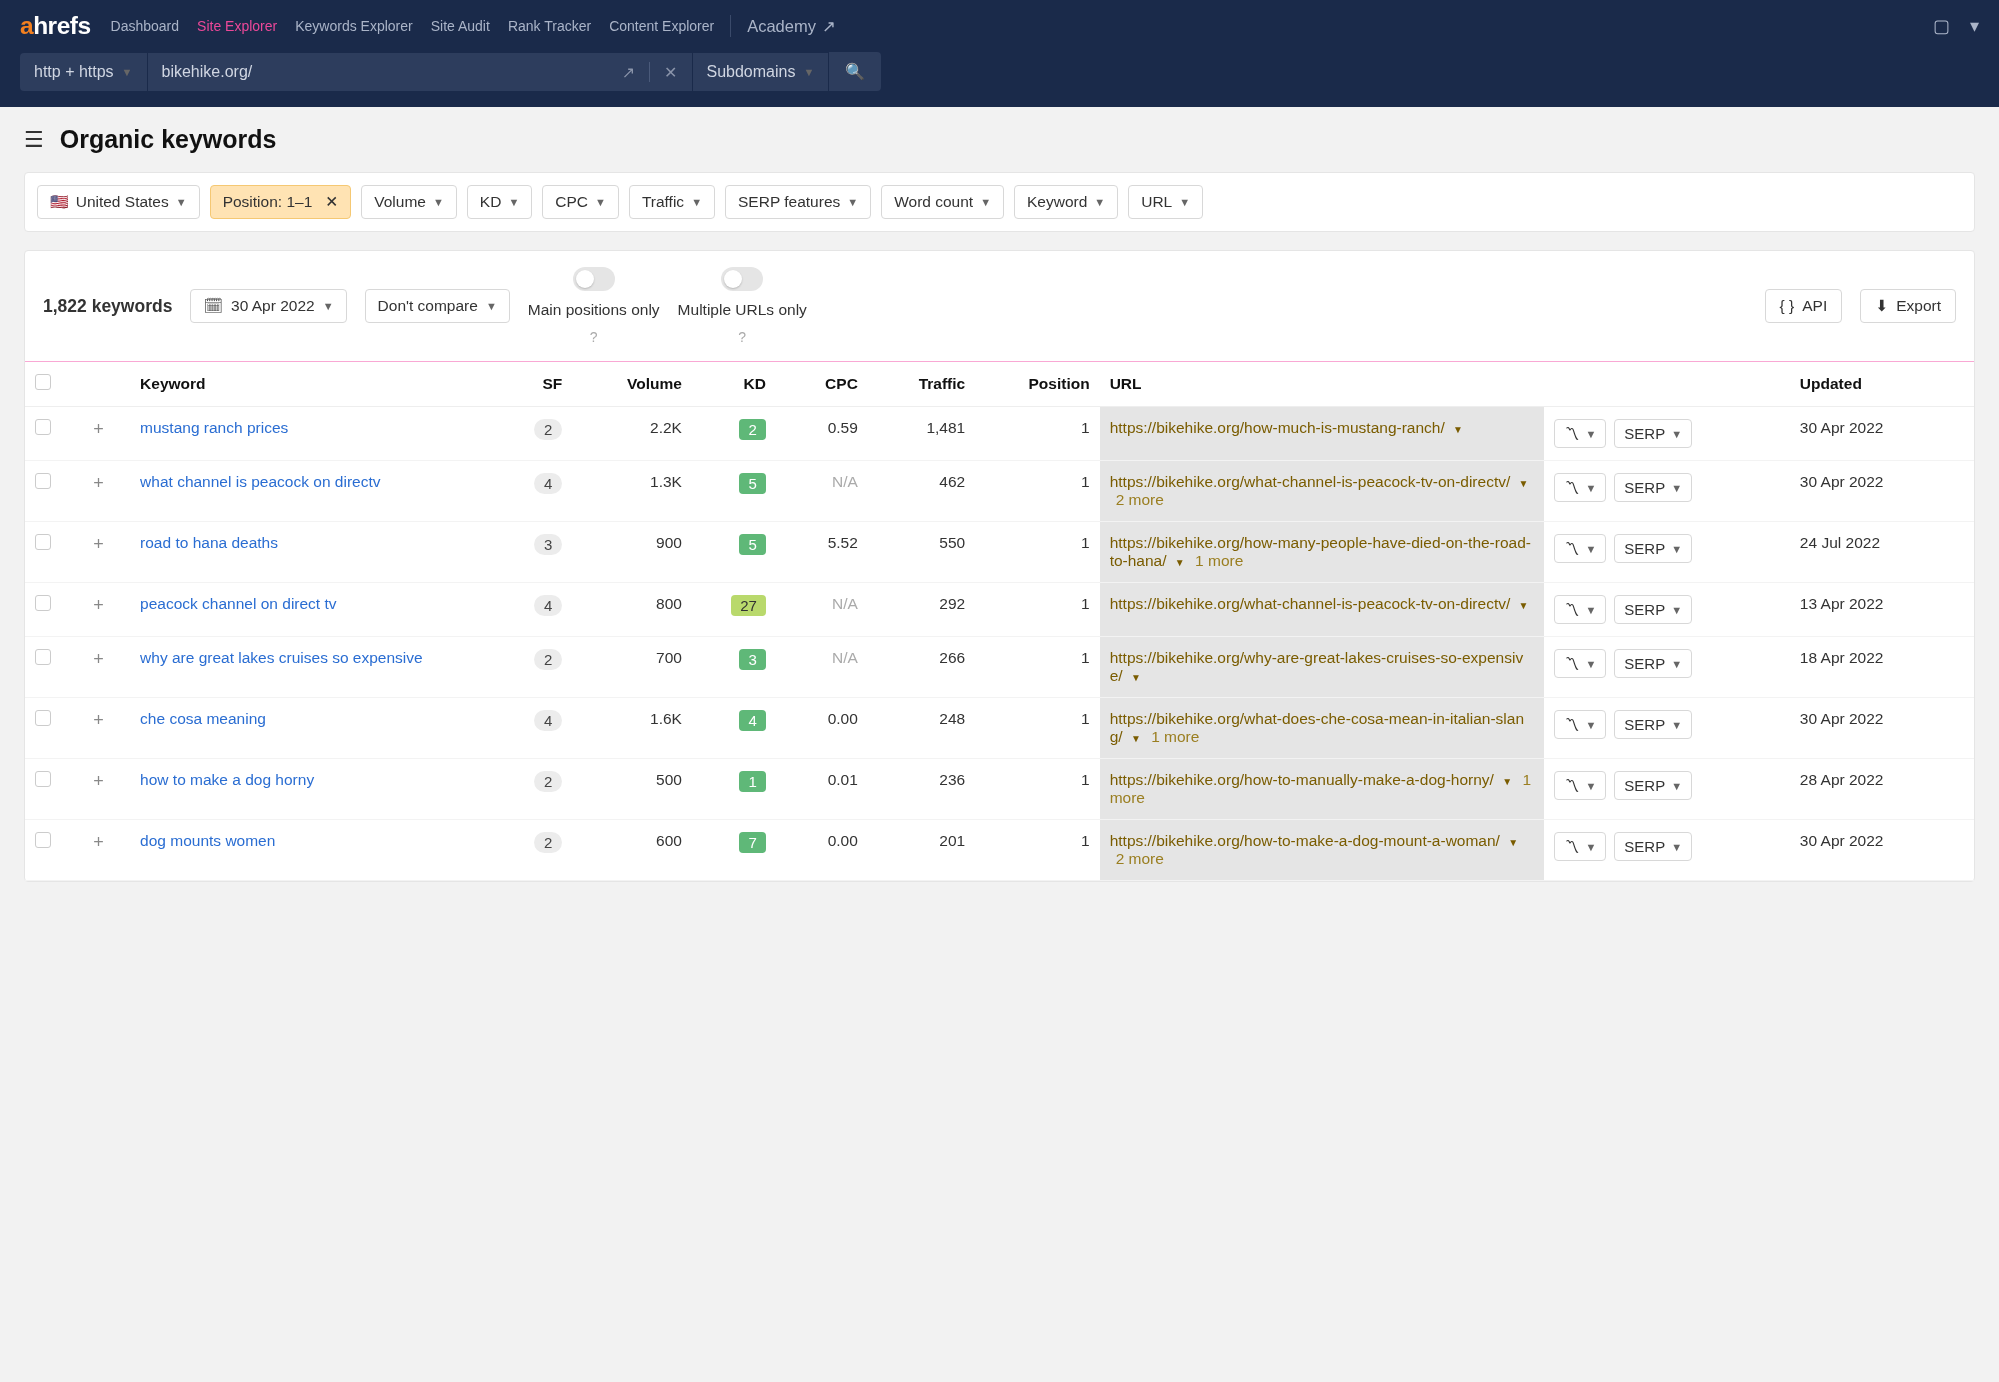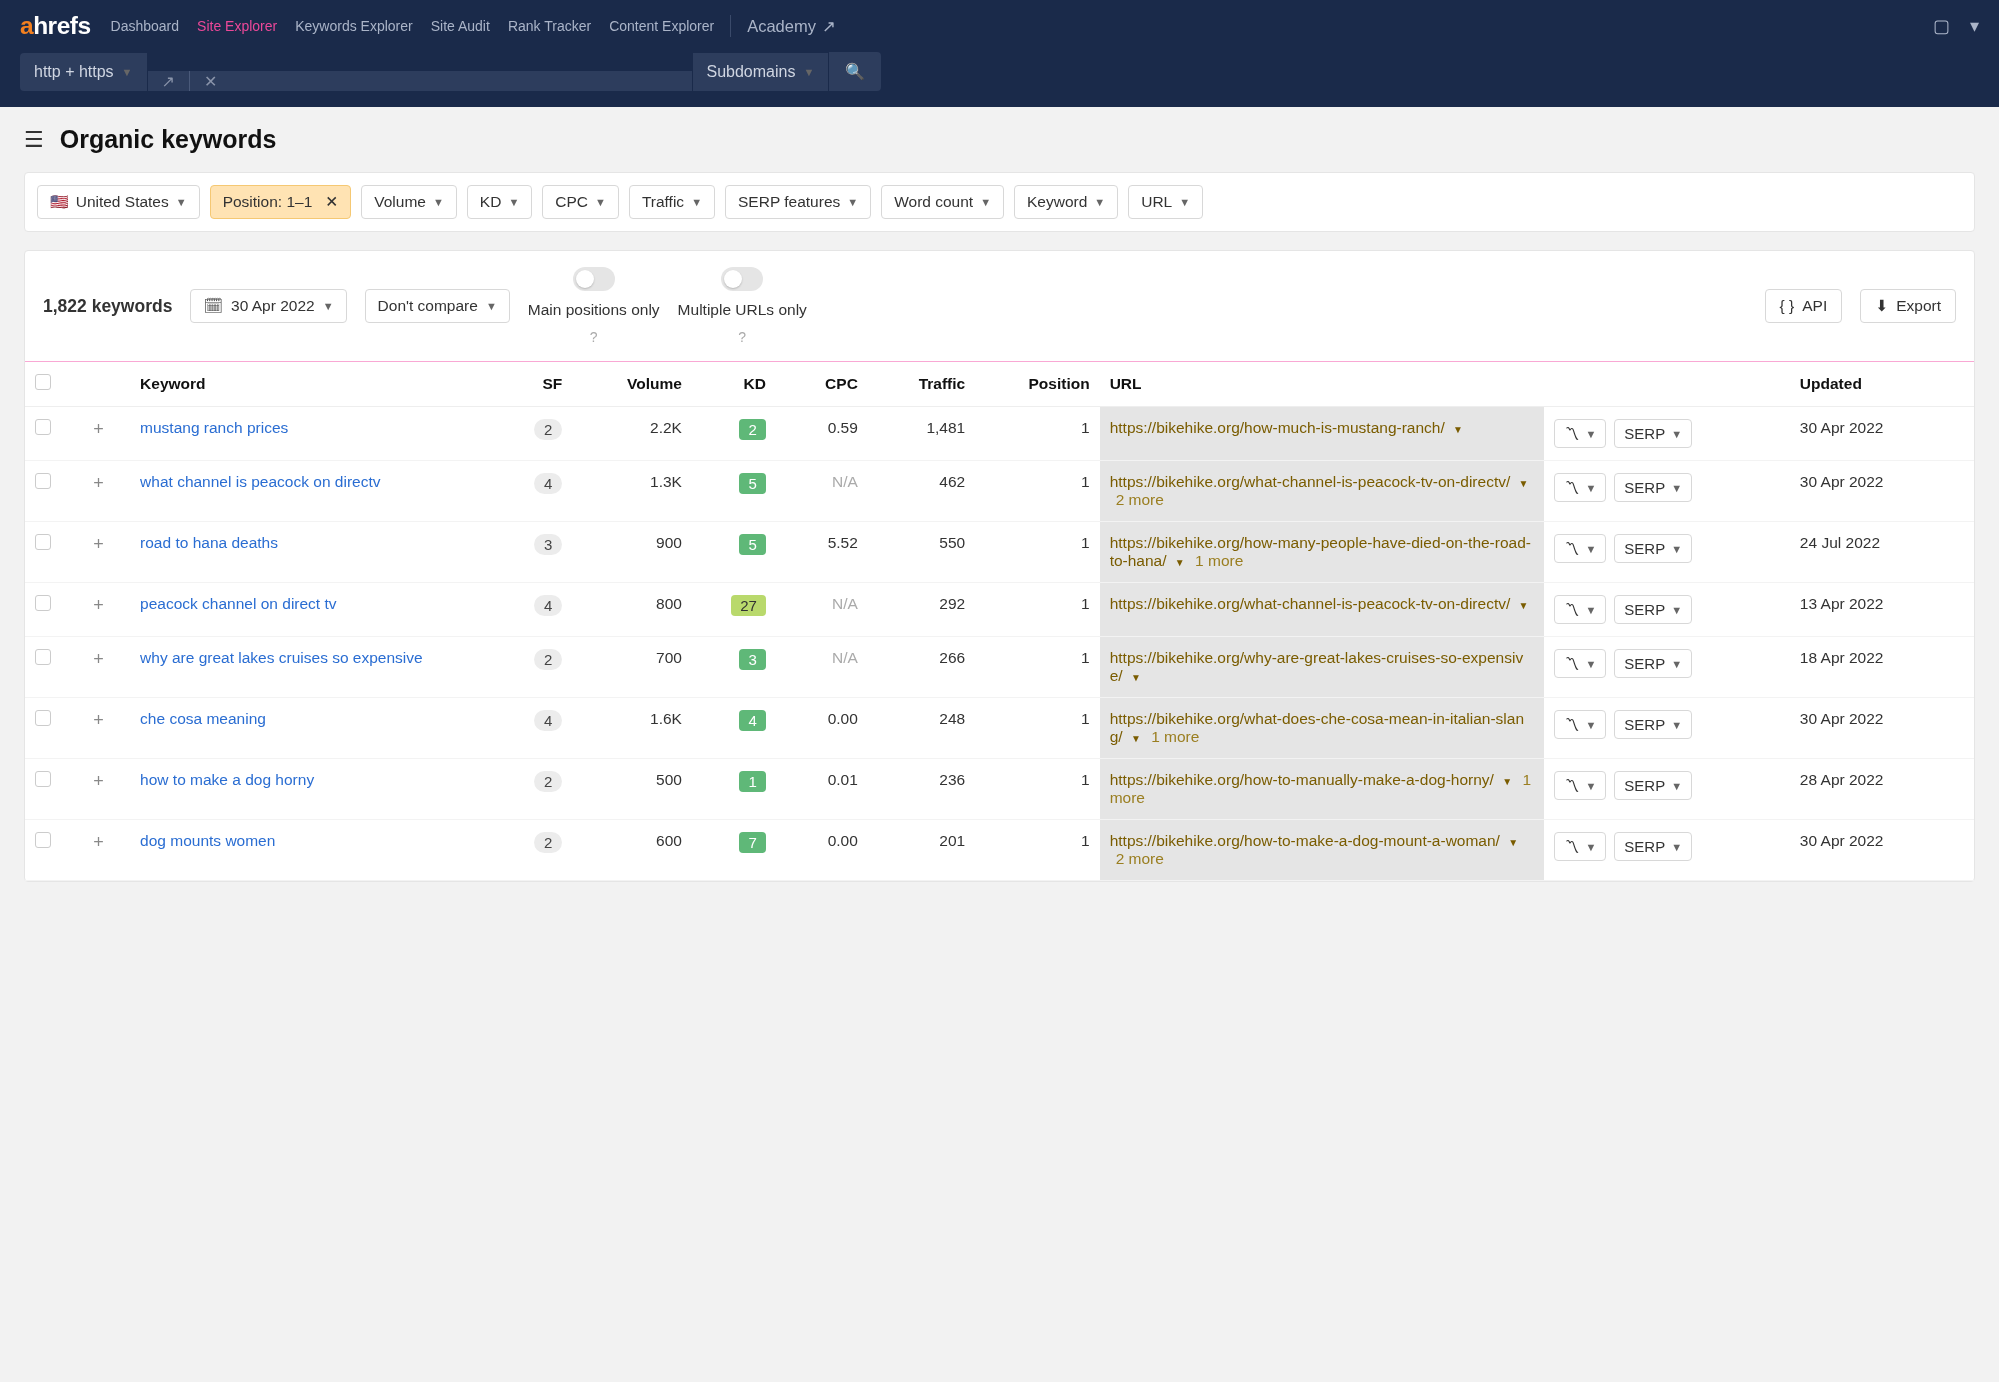--- a/index.html
+++ b/index.html
@@ -88,20 +88,21 @@
   <span class="window-icon">▢</span>
   <span class="chev-down-icon-top">▾</span>
 </div>
 
 <div class="searchbar-row">
   <div class="protocol-select">
     <span>http + https</span>
     <span class="chev">▼</span>
   </div>
   <div class="url-input-wrap">
+    <input class="url-input" value="bikehike.org/" style="">
     <span class="url-ext-icon">↗</span>
     <span class="url-sep"></span>
     <span class="url-clear-icon">✕</span>
   </div>
   <div class="subdomain-select">
     <span>Subdomains</span>
     <span class="chev">▼</span>
   </div>
   <div class="search-btn">
     <span>🔍</span>

